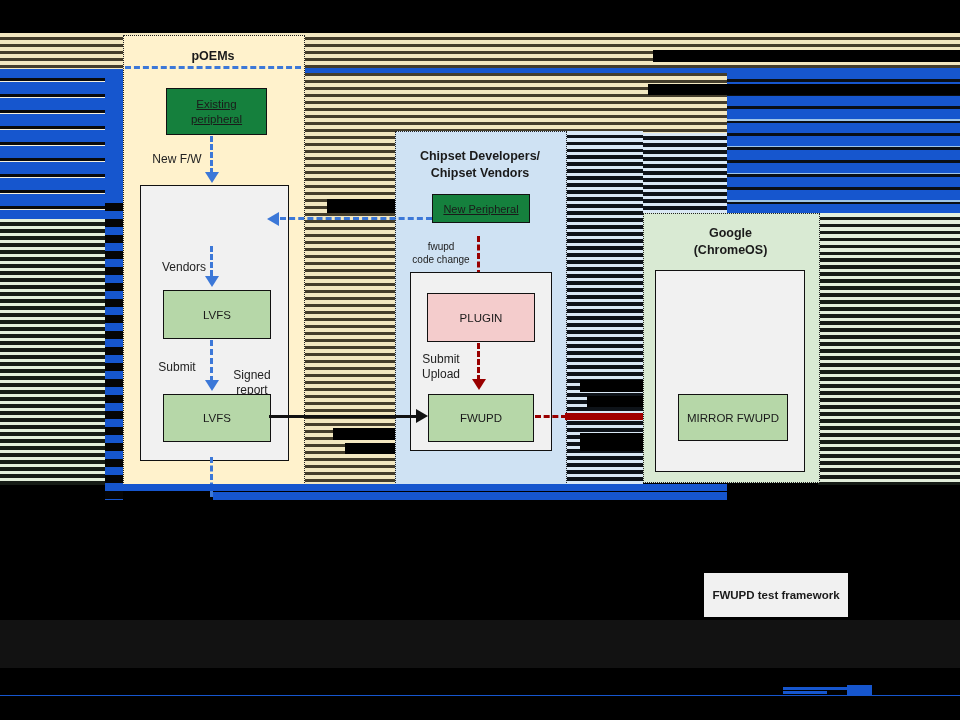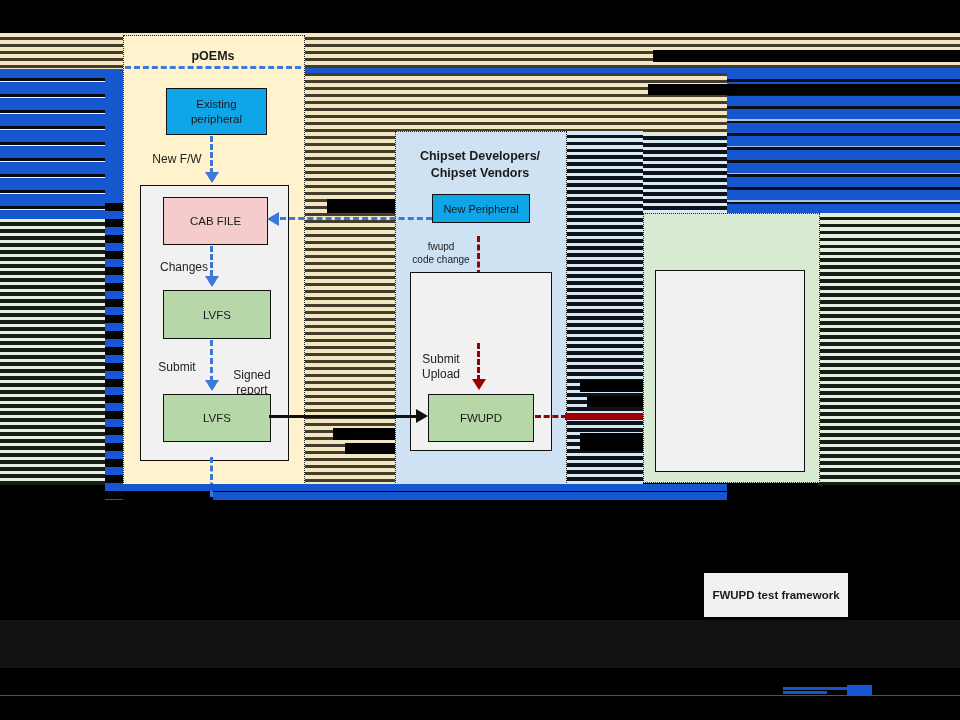--- a/index.html
+++ b/index.html
@@ -20,21 +20,21 @@
   .dark-band{background:#121212;}
   .dark-red{background:#8E0202;}
   .red-mid{background:#A00000;}
   
   .container{border:1.5px dotted #222;}
   .cream{background:#FFF2CC;}
   .lblue{background:#CFE2F3;}
   .lgreen{background:#D9EAD3;}
   .subbox{background:#F1F1F1;border:1.5px solid #111;}
   .node{border:1.5px solid #111;display:flex;align-items:center;justify-content:center;text-align:center;font-size:11.5px;}
-  .node.blue{background:#0ea5e9;}
+  .node.blue{background:#15803d;text-decoration:underline;}
   .node.pink{background:#F4CCCC;}
   .node.green{background:#B6D7A8;}
   .ctitle{font-weight:bold;font-size:12.5px;text-align:center;line-height:1.35;}
   .albl{font-size:12px;color:#222;text-align:center;line-height:1.25;}
   .albl.small{font-size:10px;}
   
   .varrow-blue{width:0;border-left:3px dashed #3C78D8;}
   .varrow-red{width:0;border-left:3px dashed #990000;}
   .harrow-blue{height:0;border-top:3px dashed #3C78D8;}
   .harrow-red{height:0;border-top:3px dashed #990000;}
@@ -84,27 +84,24 @@
   <div class="abs node blue" style="left:166px;top:88px;width:99px;height:45px;">
     <span style="width:70px;line-height:1.3;">Existing peripheral</span>
   </div>
 
   <div class="abs varrow-blue" style="left:210px;top:136px;height:38px;"></div>
   <div class="abs ah down-blue" style="left:205px;top:172px;"></div>
   <div class="abs albl" style="left:148px;top:152px;width:58px;">New F/W</div>
 
   <div class="abs subbox" style="left:140px;top:185px;width:147px;height:274px;"></div>
 
-  <div class="abs node pink" style="left:163px;top:197px;width:103px;height:46px;">
-    <span>CAB FILE</span>
-  </div>
 
   <div class="abs varrow-blue" style="left:210px;top:246px;height:30px;"></div>
   <div class="abs ah down-blue" style="left:205px;top:276px;"></div>
-  <div class="abs albl" style="left:160px;top:260px;width:48px;">Changes</div>
+  <div class="abs albl" style="left:160px;top:260px;width:48px;">Vendors</div>
 
   <div class="abs node green" style="left:163px;top:290px;width:106px;height:47px;">
     <span>LVFS</span>
   </div>
 
   <div class="abs varrow-blue" style="left:210px;top:340px;height:42px;"></div>
   <div class="abs ah down-blue" style="left:205px;top:380px;"></div>
   <div class="abs albl" style="left:152px;top:360px;width:50px;">Submit</div>
   <div class="abs albl" style="left:226px;top:368px;width:52px;">
     <span>Signed</span><br>
@@ -132,20 +129,23 @@
 
   <div class="abs varrow-red" style="left:477px;top:236px;height:40px;"></div>
   <div class="abs ah down-red" style="left:472px;top:274px;"></div>
   <div class="abs albl small" style="left:412px;top:241px;width:58px;">
     <span>fwupd</span><br>
     <span>code change</span>
   </div>
 
   <div class="abs subbox" style="left:410px;top:272px;width:140px;height:177px;"></div>
 
+  <div class="abs node pink" style="left:427px;top:293px;width:106px;height:47px;">
+    <span>PLUGIN</span>
+  </div>
 
   <div class="abs varrow-red" style="left:477px;top:343px;height:38px;"></div>
   <div class="abs ah down-red" style="left:472px;top:379px;"></div>
   <div class="abs albl" style="left:413px;top:352px;width:56px;">
     <span>Submit</span><br>
     <span>Upload</span>
   </div>
 
   <div class="abs node green" style="left:428px;top:394px;width:104px;height:46px;">
     <span>FWUPD</span>
@@ -153,24 +153,31 @@
 
   <div class="abs hline-black" style="left:269px;top:415px;width:149px;"></div>
   <div class="abs ah right-black" style="left:416px;top:409px;"></div>
 
   <div class="abs harrow-red" style="left:535px;top:415px;width:110px;"></div>
   <div class="abs red-mid" style="left:565px;top:413px;width:225px;height:7px;"></div>
   <div class="abs harrow-red" style="left:645px;top:415px;width:14px;"></div>
   <div class="abs ah right-red" style="left:662px;top:410px;"></div>
 
   <div class="abs container lgreen" style="left:643px;top:213px;width:175px;height:268px;"></div>
+  <div class="abs ctitle" style="left:643px;top:225px;width:175px;">
+    <span>Google</span><br>
+    <span>(ChromeOS)</span>
+  </div>
 
   <div class="abs subbox" style="left:655px;top:270px;width:148px;height:200px;"></div>
 
 
+  <div class="abs node green" style="left:678px;top:394px;width:108px;height:45px;">
+    <span>MIRROR FWUPD</span>
+  </div>
 
   <div class="abs solid-blue" style="left:105px;top:484px;width:622px;height:7px;"></div>
   <div class="abs solid-blue" style="left:213px;top:492px;width:514px;height:8px;"></div>
 
   <div class="abs testbox" style="left:656px;top:573px;width:144px;height:44px;">
     <span>FWUPD test framework</span>
   </div>
 
   <div class="abs dark-band" style="left:0;top:620px;width:960px;height:48px;"></div>
   <div class="abs solid-blue" style="left:783px;top:687px;width:64px;height:3px;"></div>

